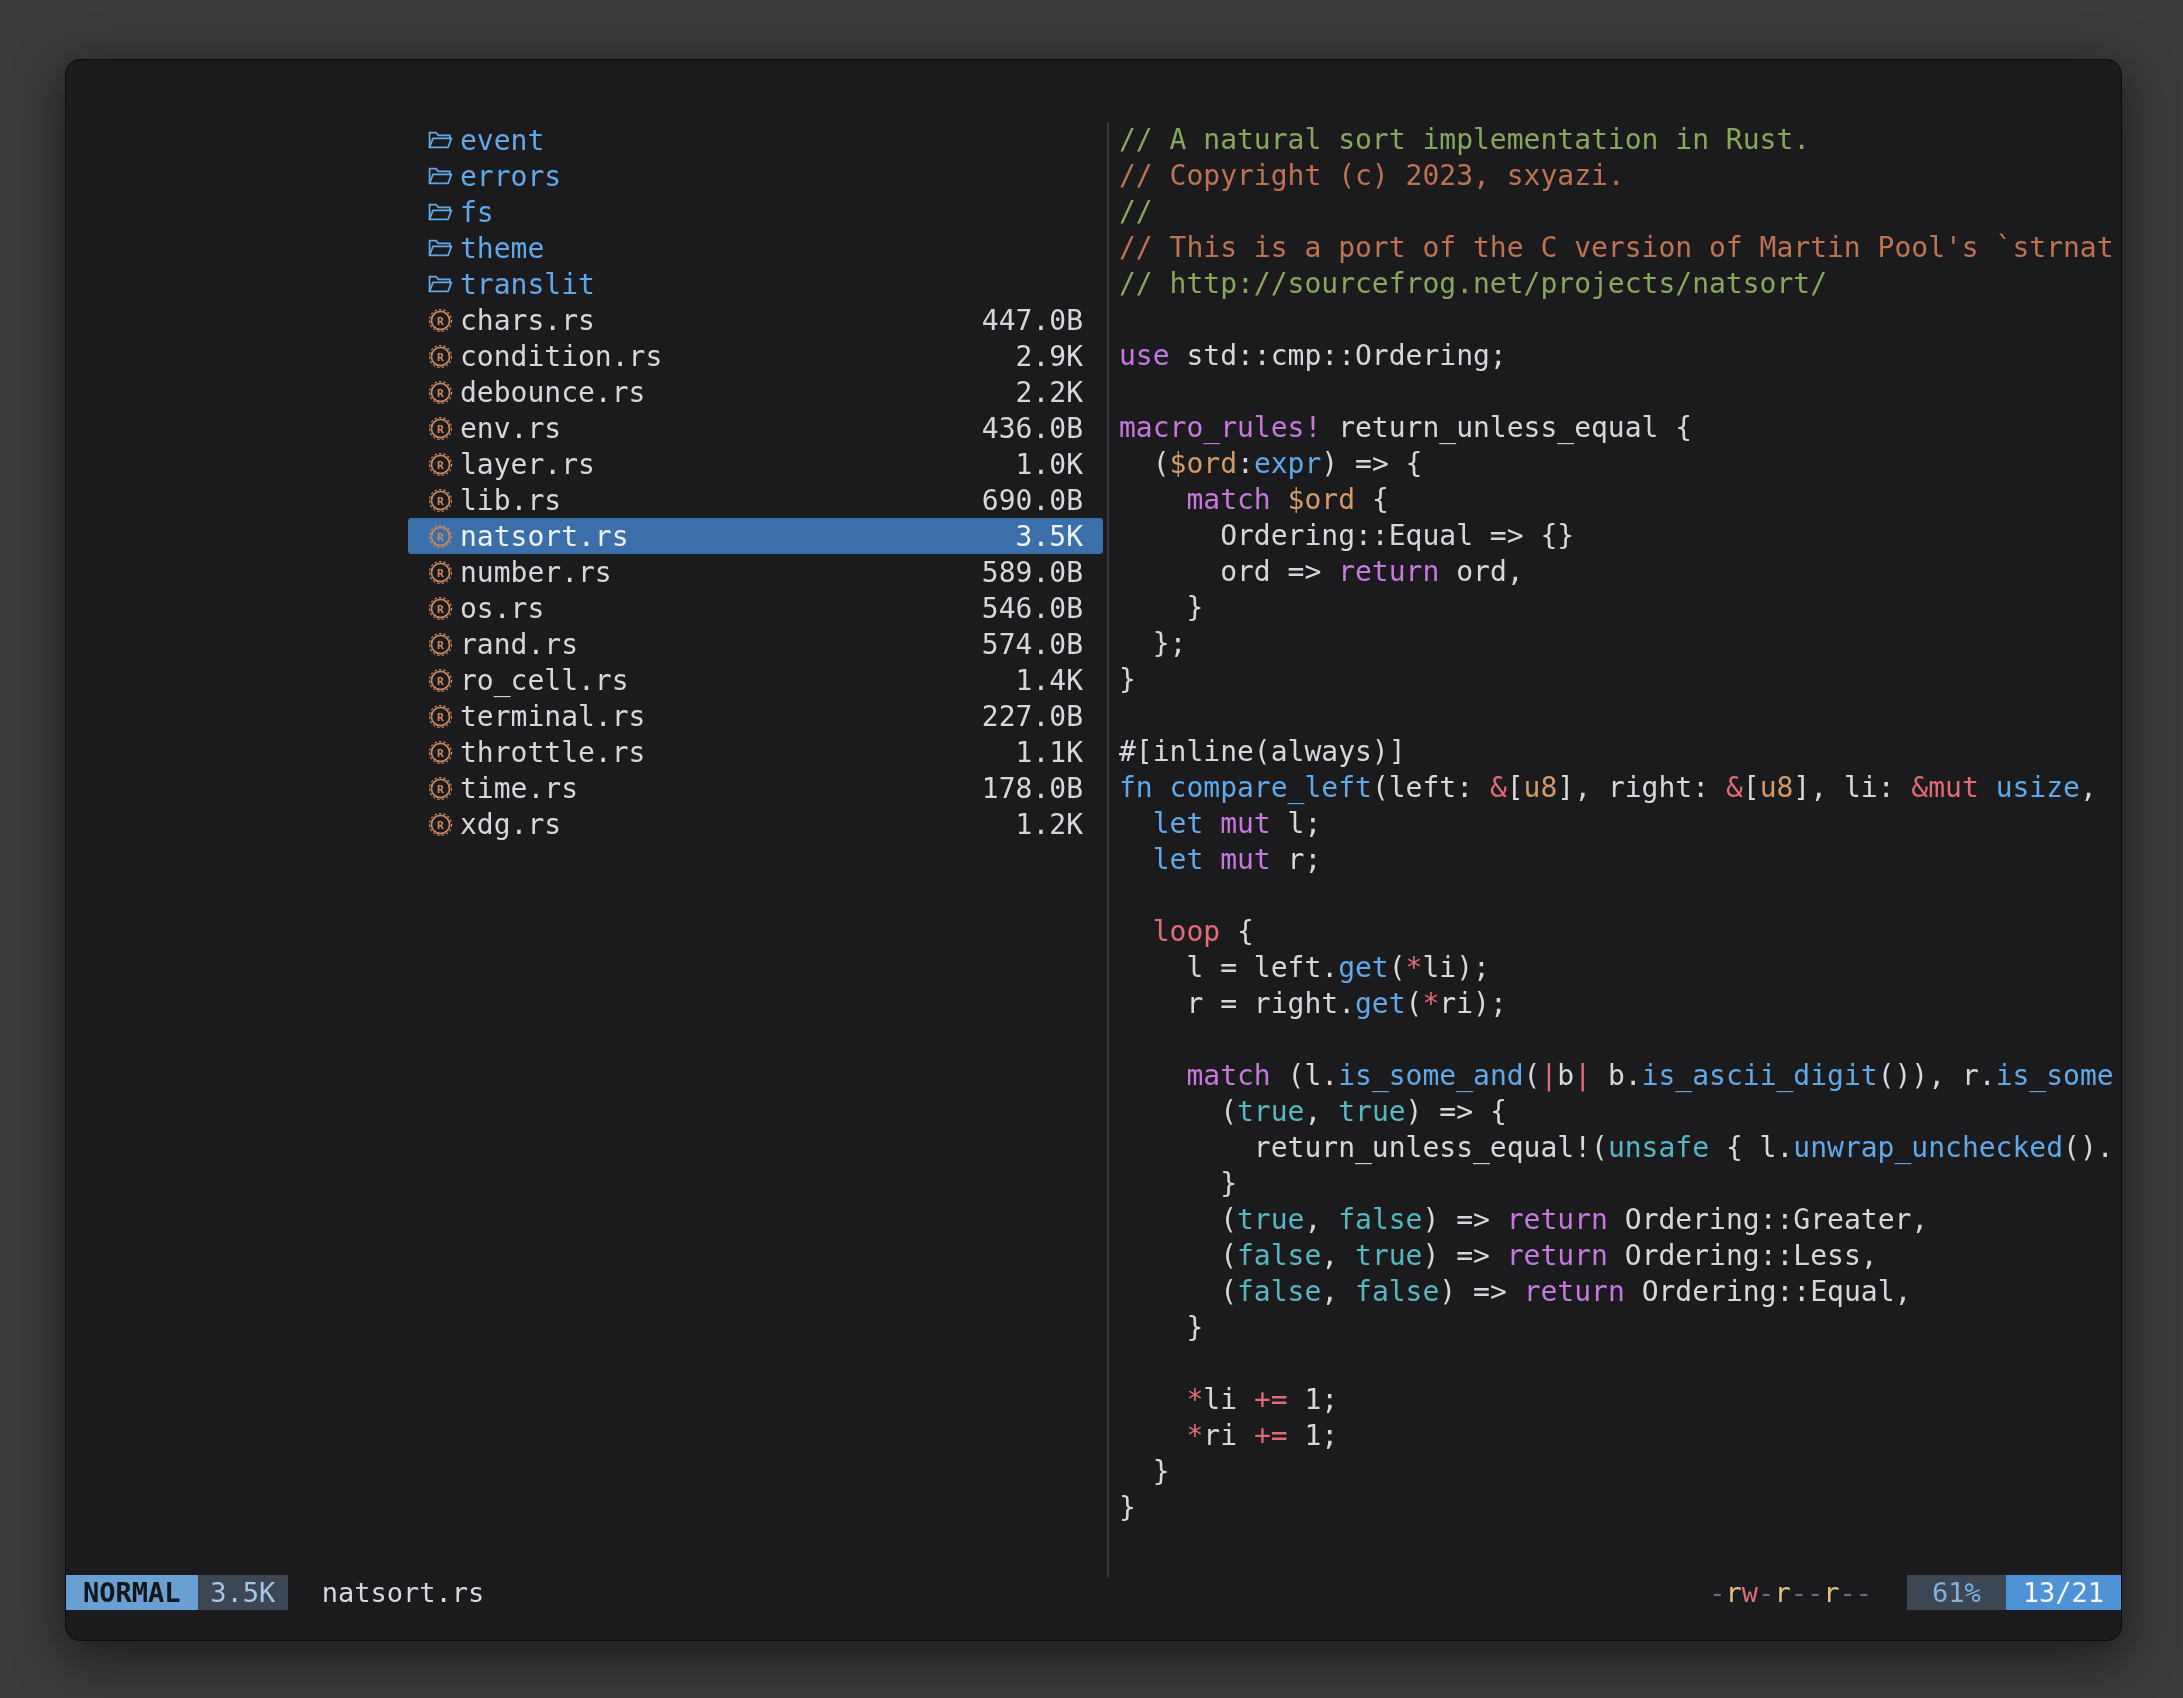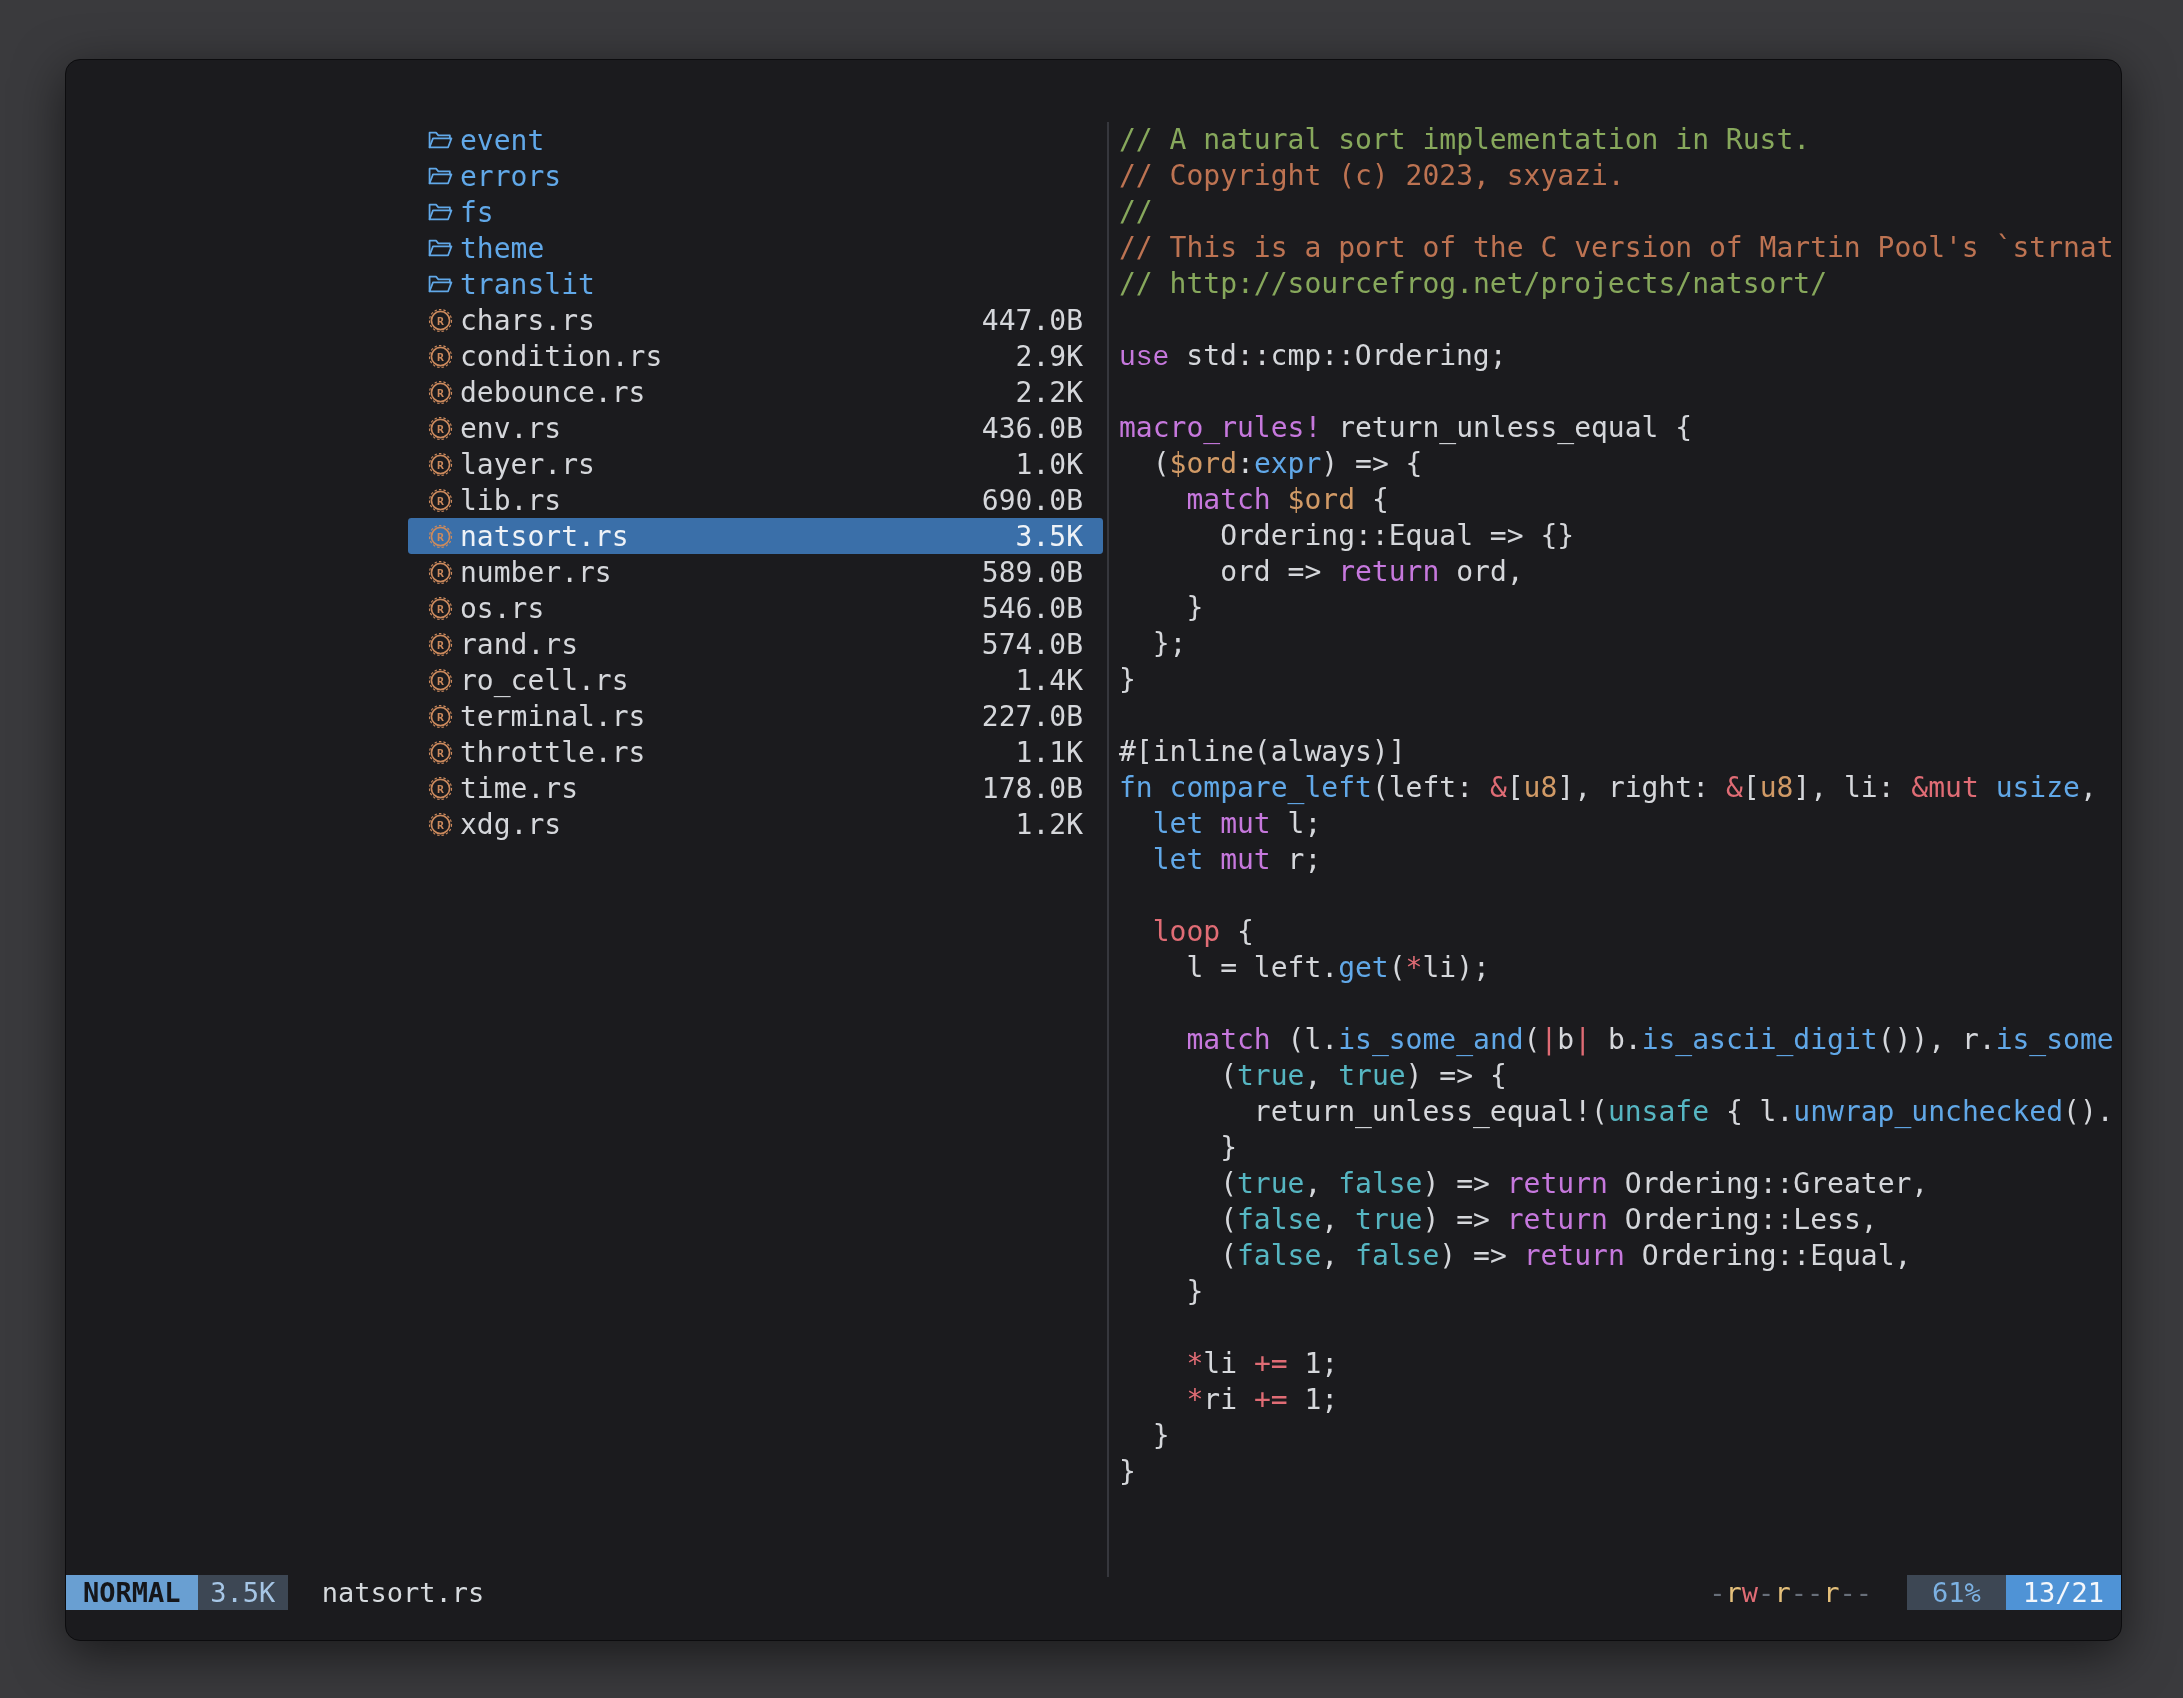--- a/index.html
+++ b/index.html
@@ -175,38 +175,39 @@
           </svg></span><span class="name">xdg.rs</span><span class="size">1.2K</span></div>
     </div>
   <div class="separator"></div>
   <div class="preview" id="preview-code">
       <div class="code-line"><span style="color: var(--green);">// A natural sort implementation in Rust.</span></div>
       <div class="code-line"><span style="color: var(--corange);">// Copyright (c) 2023, sxyazi.</span></div>
       <div class="code-line"><span style="color: var(--green);">//</span></div>
       <div class="code-line"><span style="color: var(--corange);">// This is a port of the C version of Martin Pool's `strnat</span></div>
       <div class="code-line"><span style="color: var(--green);">// http://sourcefrog.net/projects/natsort/</span></div>
       <div class="code-line">&nbsp;</div>
-      <div class="code-line"><span style="color: var(--magenta); font-family: Liberation Mono, monospace;">use</span><span style="color: var(--fg);"> std::cmp::Ordering;</span></div>
+      <div class="code-line"><span style="color: var(--magenta);">use</span><span style="color: var(--fg);"> std::cmp::Ordering;</span></div>
       <div class="code-line">&nbsp;</div>
       <div class="code-line"><span style="color: var(--magenta);">macro_rules!</span><span style="color: var(--fg);"> return_unless_equal {</span></div>
       <div class="code-line"><span style="color: var(--fg);">  (</span><span style="color: var(--orange);">$ord</span><span style="color: var(--fg);">:</span><span style="color: var(--blue);">expr</span><span style="color: var(--fg);">) =&gt; {</span></div>
       <div class="code-line"><span style="color: var(--fg);">    </span><span style="color: var(--magenta);">match</span><span style="color: var(--fg);"> </span><span style="color: var(--orange);">$ord</span><span style="color: var(--fg);"> {</span></div>
       <div class="code-line"><span style="color: var(--fg);">      Ordering::Equal =&gt; {}</span></div>
       <div class="code-line"><span style="color: var(--fg);">      ord =&gt; </span><span style="color: var(--magenta);">return</span><span style="color: var(--fg);"> ord,</span></div>
       <div class="code-line"><span style="color: var(--fg);">    }</span></div>
       <div class="code-line"><span style="color: var(--fg);">  };</span></div>
       <div class="code-line"><span style="color: var(--fg);">}</span></div>
       <div class="code-line">&nbsp;</div>
       <div class="code-line"><span style="color: var(--fg);">#[inline(always)]</span></div>
       <div class="code-line"><span style="color: var(--blue);">fn</span><span style="color: var(--fg);"> </span><span style="color: var(--blue);">compare_left</span><span style="color: var(--fg);">(left: </span><span style="color: var(--red);">&amp;</span><span style="color: var(--fg);">[</span><span style="color: var(--orange);">u8</span><span style="color: var(--fg);">], right: </span><span style="color: var(--red);">&amp;</span><span style="color: var(--fg);">[</span><span style="color: var(--orange);">u8</span><span style="color: var(--fg);">], li: </span><span style="color: var(--red);">&amp;mut</span><span style="color: var(--fg);"> </span><span style="color: var(--blue);">usize</span><span style="color: var(--fg);">,</span></div>
       <div class="code-line"><span style="color: var(--fg);">  </span><span style="color: var(--blue);">let</span><span style="color: var(--fg);"> </span><span style="color: var(--magenta);">mut</span><span style="color: var(--fg);"> l;</span></div>
       <div class="code-line"><span style="color: var(--fg);">  </span><span style="color: var(--blue);">let</span><span style="color: var(--fg);"> </span><span style="color: var(--magenta);">mut</span><span style="color: var(--fg);"> r;</span></div>
       <div class="code-line">&nbsp;</div>
       <div class="code-line"><span style="color: var(--fg);">  </span><span style="color: var(--red);">loop</span><span style="color: var(--fg);"> {</span></div>
       <div class="code-line"><span style="color: var(--fg);">    l = left.</span><span style="color: var(--blue);">get</span><span style="color: var(--fg);">(</span><span style="color: var(--red);">*</span><span style="color: var(--fg);">li);</span></div>
+      <div class="code-line"><span style="color: var(--fg);">    r = right.</span><span style="color: var(--blue);">get</span><span style="color: var(--fg);">(</span><span style="color: var(--red);">*</span><span style="color: var(--fg);">ri);</span></div>
       <div class="code-line">&nbsp;</div>
       <div class="code-line"><span style="color: var(--fg);">    </span><span style="color: var(--magenta);">match</span><span style="color: var(--fg);"> (l.</span><span style="color: var(--blue);">is_some_and</span><span style="color: var(--fg);">(</span><span style="color: var(--red);">|</span><span style="color: var(--fg);">b</span><span style="color: var(--red);">|</span><span style="color: var(--fg);"> b.</span><span style="color: var(--blue);">is_ascii_digit</span><span style="color: var(--fg);">()), r.</span><span style="color: var(--blue);">is_some</span></div>
       <div class="code-line"><span style="color: var(--fg);">      (</span><span style="color: var(--cyan);">true</span><span style="color: var(--fg);">, </span><span style="color: var(--cyan);">true</span><span style="color: var(--fg);">) =&gt; {</span></div>
       <div class="code-line"><span style="color: var(--fg);">        return_unless_equal!(</span><span style="color: var(--cyan);">unsafe</span><span style="color: var(--fg);"> { l.</span><span style="color: var(--blue);">unwrap_unchecked</span><span style="color: var(--fg);">().</span></div>
       <div class="code-line"><span style="color: var(--fg);">      }</span></div>
       <div class="code-line"><span style="color: var(--fg);">      (</span><span style="color: var(--cyan);">true</span><span style="color: var(--fg);">, </span><span style="color: var(--cyan);">false</span><span style="color: var(--fg);">) =&gt; </span><span style="color: var(--magenta);">return</span><span style="color: var(--fg);"> Ordering::Greater,</span></div>
       <div class="code-line"><span style="color: var(--fg);">      (</span><span style="color: var(--cyan);">false</span><span style="color: var(--fg);">, </span><span style="color: var(--cyan);">true</span><span style="color: var(--fg);">) =&gt; </span><span style="color: var(--magenta);">return</span><span style="color: var(--fg);"> Ordering::Less,</span></div>
       <div class="code-line"><span style="color: var(--fg);">      (</span><span style="color: var(--cyan);">false</span><span style="color: var(--fg);">, </span><span style="color: var(--cyan);">false</span><span style="color: var(--fg);">) =&gt; </span><span style="color: var(--magenta);">return</span><span style="color: var(--fg);"> Ordering::Equal,</span></div>
       <div class="code-line"><span style="color: var(--fg);">    }</span></div>
       <div class="code-line">&nbsp;</div>

